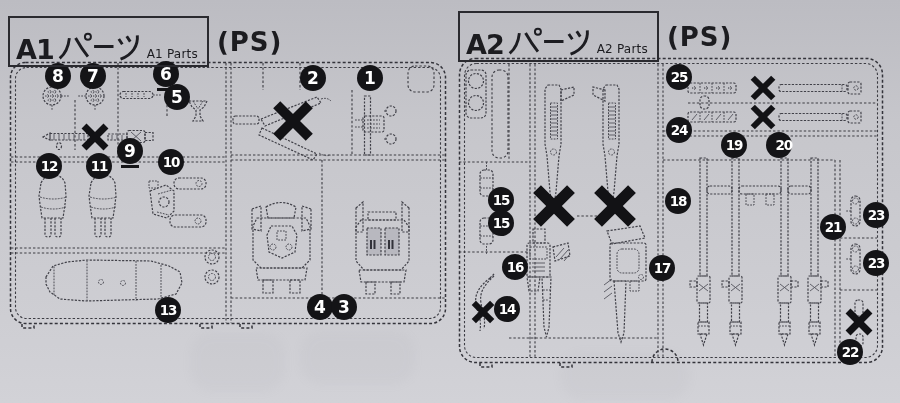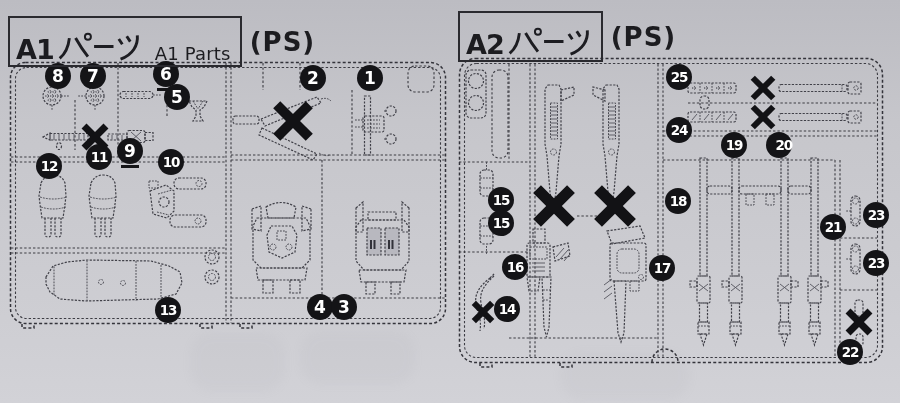--- a/index.html
+++ b/index.html
@@ -17,21 +17,21 @@
   .pts{fill:none;stroke:#4a4a52;stroke-width:1;stroke-dasharray:1.8 1.2;}
   .tick{fill:none;stroke:#54545c;stroke-width:.9;}
   .fill-lt{fill:#b8b8bf;}
   .marks{fill:none;stroke:#33333a;stroke-width:2;}
   .header{position:absolute;z-index:5;display:flex;align-items:center;color:#1c1c20;}
   .hbox{display:flex;align-items:flex-end;border:2px solid #2a2a2f;height:32px;padding:14px 9px 1px 6px;}
   .hprefix{font-size:27px;font-weight:bold;line-height:28px;letter-spacing:-1px;}
   svg.kana{margin:0 2px 3px 3px;}
   .kanastroke{fill:none;stroke:#1d1d22;stroke-width:3.3;stroke-linecap:butt;stroke-linejoin:miter;}
   .kanadot{fill:none;stroke:#1d1d22;stroke-width:2.2;}
-  .hen{font-size:18px;font-weight:normal;line-height:20px;margin-left:13px;letter-spacing:.2px;}
+  .hen{font-size:12px;font-weight:normal;line-height:20px;margin-left:5px;letter-spacing:.2px;}
   .hps{font-size:26px;font-weight:bold;margin-left:8px;letter-spacing:1px;}
   .plabel{position:absolute;width:26px;height:26px;border-radius:50%;background:#141417;color:#ffffff;
     display:flex;align-items:center;justify-content:center;font-weight:bold;font-size:17px;z-index:3;}
   .plabel.two{font-size:13.5px;letter-spacing:-1.2px;}
   .plabel .ubar{position:absolute;left:4px;right:4px;top:27px;height:3.2px;background:#141417;}
   .xmark{position:absolute;z-index:4;}
   .xmark b{position:absolute;left:50%;top:50%;background:#121215;display:block;}
 </style>
 </head>
 <body>
@@ -267,20 +267,21 @@
     <span class="hps">(PS)</span>
   </div>
 
   <div class="header" style="left:458px;top:11px;">
     <div class="hbox">
       <span class="hprefix">A2</span>
       <svg class="kana" width="83" height="30" viewBox="0 0 94 34" role="img" aria-label="パーツ">
         <path class="kanastroke" d="M14,8 C13,17 9,26 3,31 M21,8 C26,17 31,24 35,29 M42,17.5 H64 M70,9 L74,15 M79,6 L83,12 M91,5 C92,16 86,27 72,32"></path>
         <circle class="kanadot" cx="35" cy="6.5" r="3.4"></circle>
       </svg>
+      <span class="hen">A2 Parts</span>
     </div>
     <span class="hps">(PS)</span>
   </div>
 
   <div id="overlay">
       <div class="plabel" style="left: 45px; top: 63px;">
         <span>8</span>
       </div>
       <div class="plabel" style="left: 80px; top: 63px;">
         <span>7</span>
@@ -298,21 +299,21 @@
       <div class="plabel" style="left: 357px; top: 65px;">
         <span>1</span>
       </div>
       <div class="plabel" style="left: 117px; top: 138px;">
         <span>9</span>
         <i class="ubar"></i>
       </div>
       <div class="plabel two" style="left: 36px; top: 153px;">
         <span>12</span>
       </div>
-      <div class="plabel two" style="left: 86px; top: 144px;">
+      <div class="plabel two" style="left: 86px; top: 153px;">
         <span>11</span>
       </div>
       <div class="plabel two" style="left: 158px; top: 149px;">
         <span>10</span>
       </div>
       <div class="plabel two" style="left: 155px; top: 297px;">
         <span>13</span>
       </div>
       <div class="plabel" style="left: 307px; top: 294px;">
         <span>4</span>

